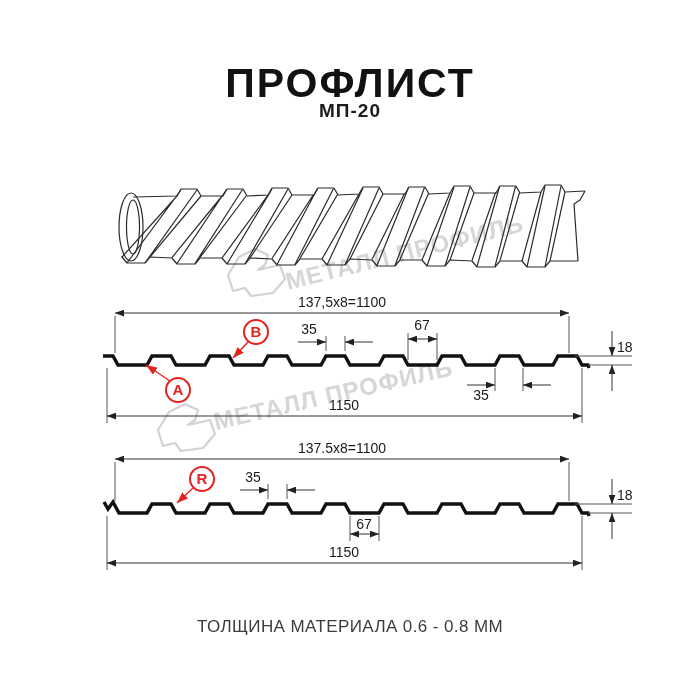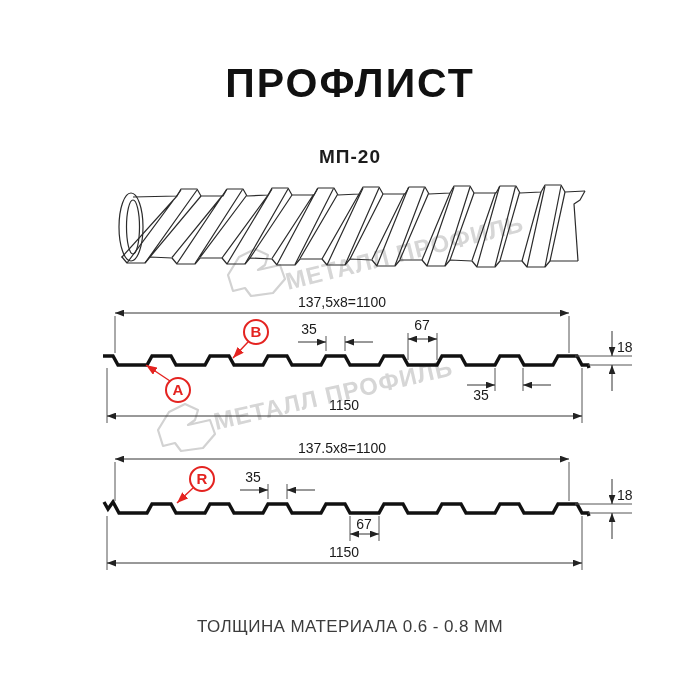--- a/index.html
+++ b/index.html
@@ -1,21 +1,21 @@
 <!DOCTYPE html>
 <html><head>
 <meta charset="utf-8">
 <style>
   html,body{margin:0;padding:0;}
   body{width:700px;height:700px;background:#ffffff;font-family:"Liberation Sans",sans-serif;position:relative;overflow:hidden;}
   .stage{position:absolute;inset:0;width:700px;height:700px;}
   .title{position:absolute;left:0;top:60px;width:700px;text-align:center;
          font-size:41px;font-weight:bold;letter-spacing:2px;color:#111;}
   .subtitle{position:absolute;left:0;top:100px;width:700px;text-align:center;
-         font-size:19px;font-weight:600;letter-spacing:1px;color:#1c1c1c;margin-top:46px;}
+         font-size:19px;font-weight:600;letter-spacing:1px;color:#1c1c1c;}
   .footer{position:absolute;left:0;top:617px;width:700px;text-align:center;
          font-size:17px;font-weight:500;letter-spacing:.4px;color:#3c3c3c;}
   svg{position:absolute;left:0;top:0;}
   .dimtxt{font-size:14px;fill:#1a1a1a;font-family:"Liberation Sans",sans-serif;}
   .redtxt{font-size:15px;font-weight:bold;fill:#e42320;font-family:"Liberation Sans",sans-serif;}
   .wmtxt{font-size:24px;font-weight:bold;letter-spacing:1px;fill:#d6d6d6;font-family:"Liberation Sans",sans-serif;}
 </style>
 </head>
 <body>
 

